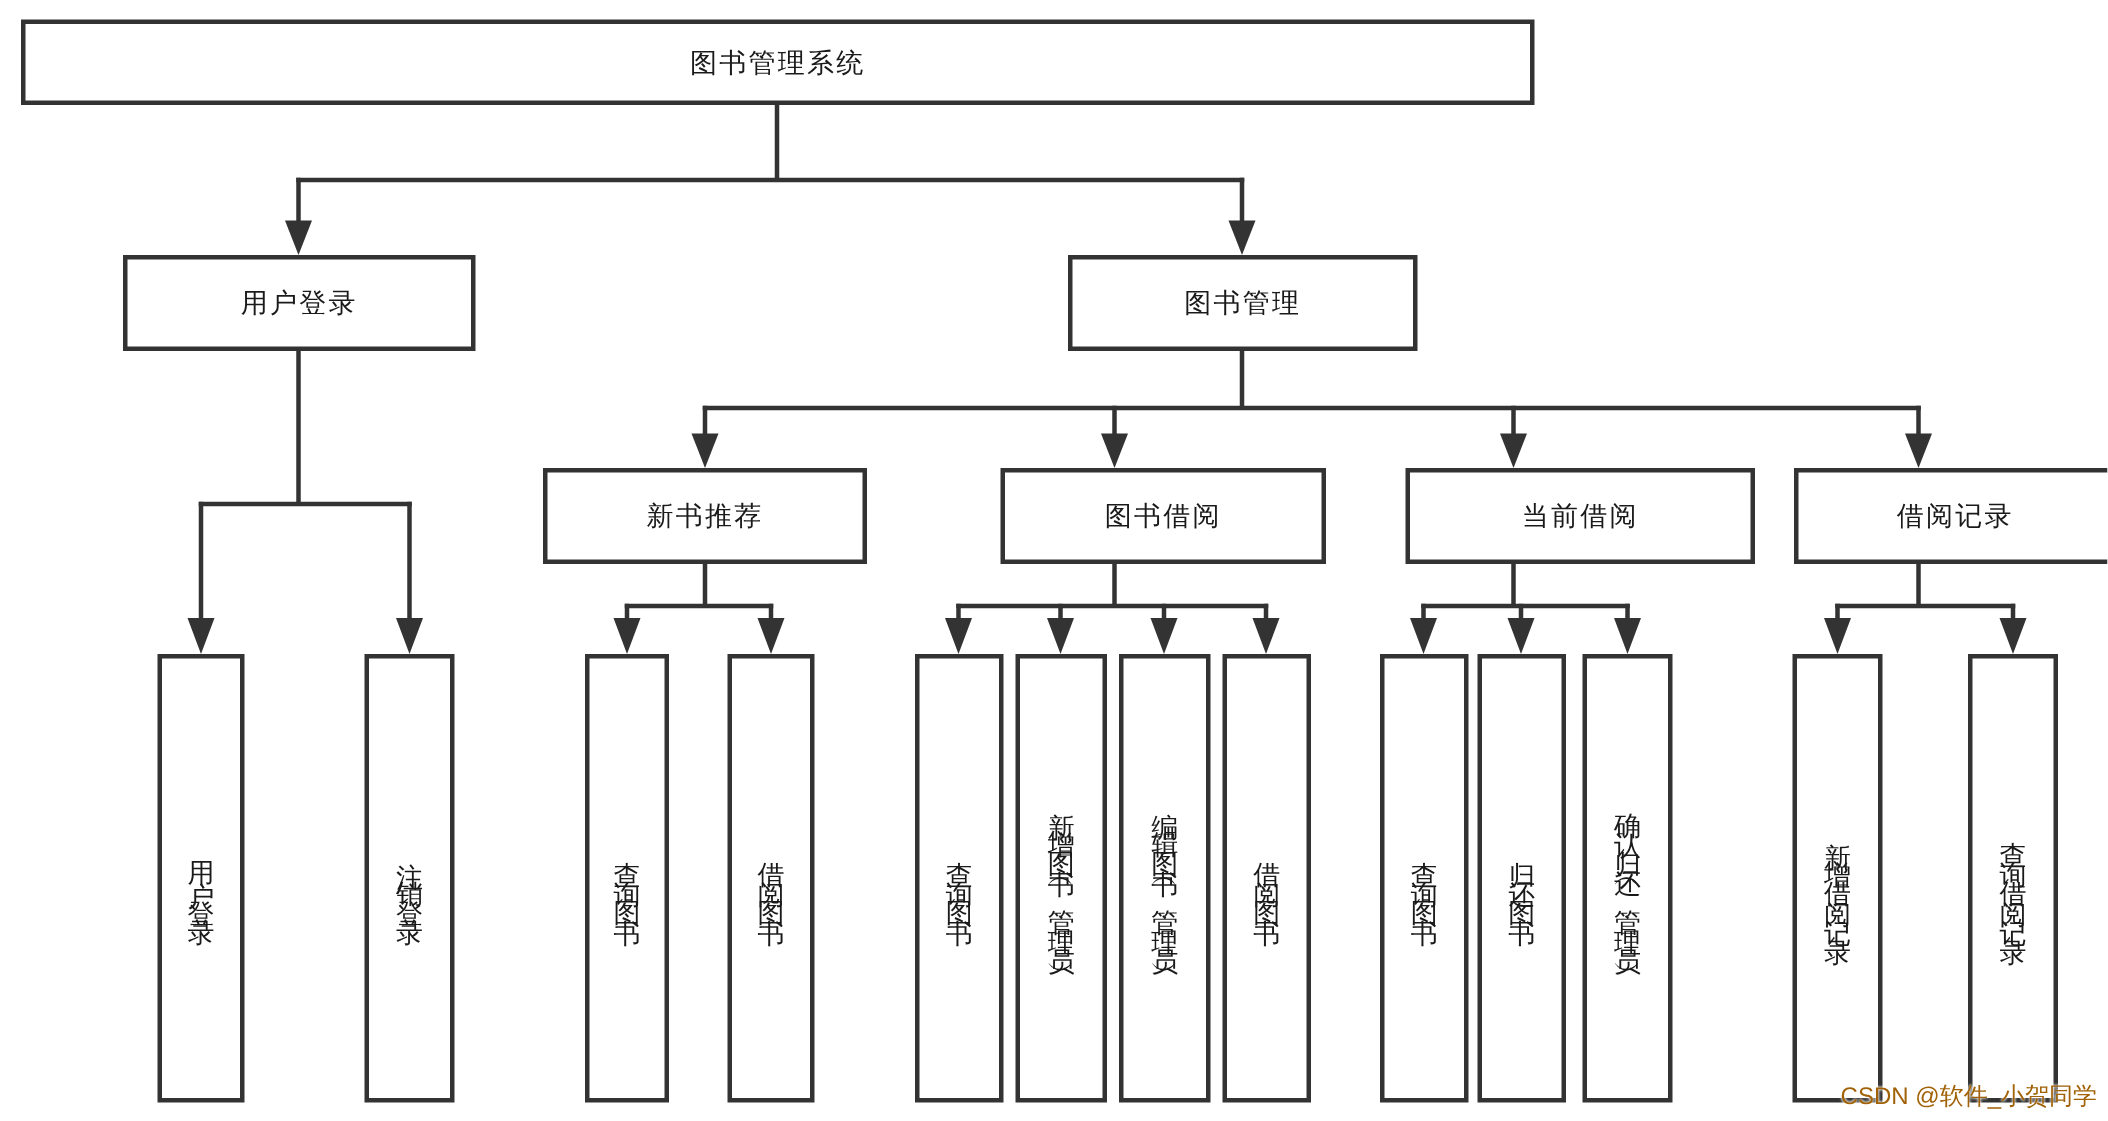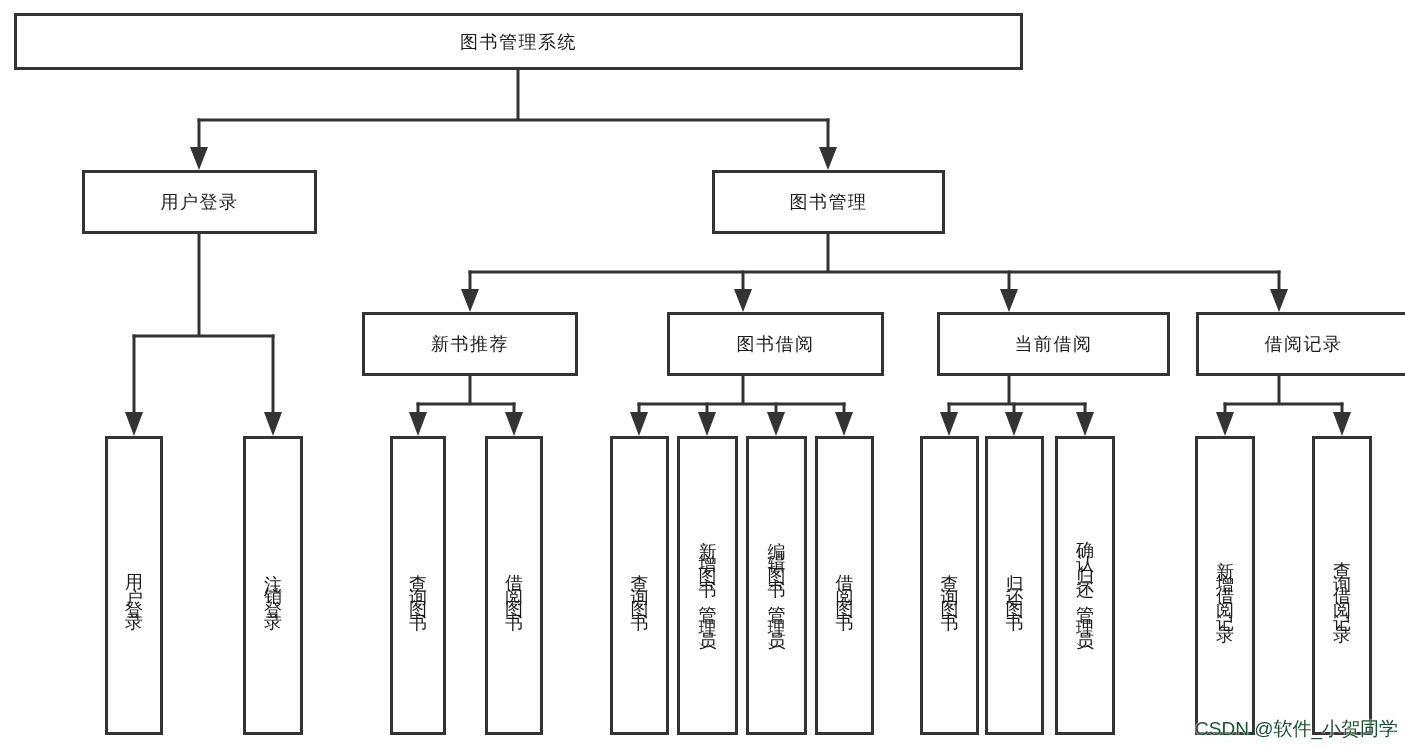--- a/index.html
+++ b/index.html
@@ -45,22 +45,22 @@
     writing-mode: vertical-rl;
     letter-spacing: 13px;
     line-height: 1;
     white-space: nowrap;
   }
   .watermark {
     position: absolute;
     right: 7px;
     bottom: 5px;
     z-index: 3;
-    font-size: 19px;
-    color: #14532d;
+    font-size: 16px;
+    color: #a16207;
     text-shadow: 0 0 2px #ffffff, 0 0 2px #ffffff;
     white-space: nowrap;
   }
 </style>
 </head>
 <body>
 
 <div class="stage">
 
   <svg class="connectors" viewBox="0 0 1405 747" xmlns="http://www.w3.org/2000/svg">

